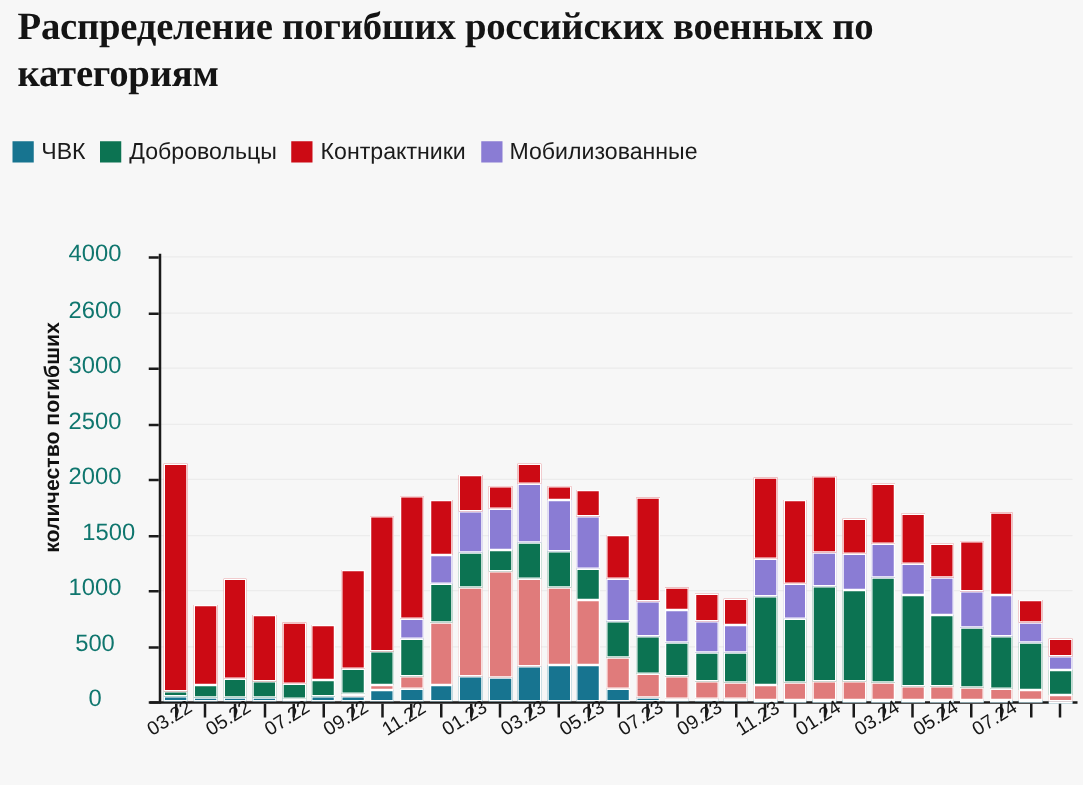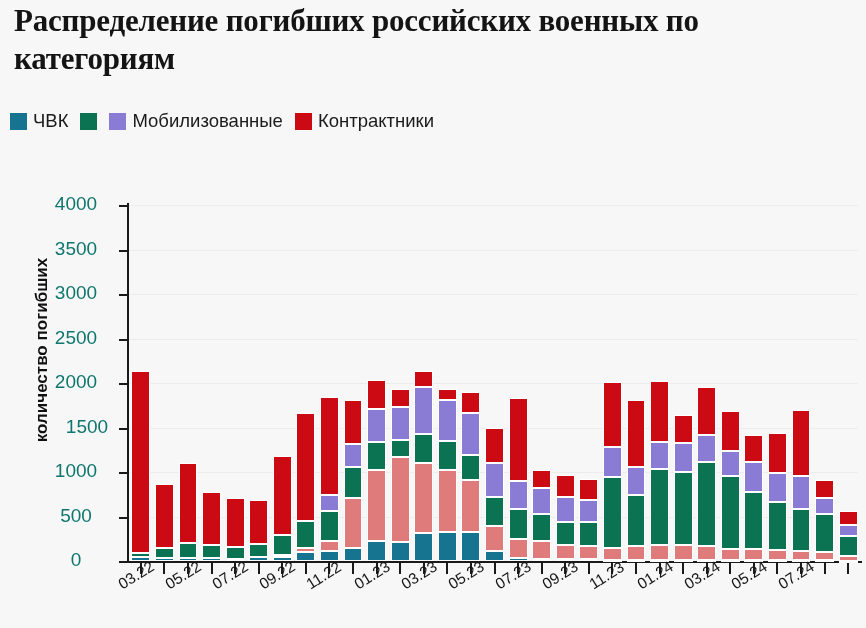--- a/index.html
+++ b/index.html
@@ -100,28 +100,29 @@
 
   <div class="title">Распределение погибших российских военных по категориям</div>
 
   <div class="legend" id="legend">
       <div class="legend-item">
         <span class="legend-swatch" style="background: rgb(23, 116, 144);"></span>
         <span class="legend-label">ЧВК</span>
       </div>
       <div class="legend-item">
         <span class="legend-swatch" style="background: rgb(12, 115, 82);"></span>
+        <span class="legend-label">Добровольцы</span>
+      </div>
+      <div class="legend-item">
+        <span class="legend-swatch" style="background: rgb(204, 10, 20);"></span>
+        <span class="legend-label">Контрактники</span>
       </div>
       <div class="legend-item">
         <span class="legend-swatch" style="background: rgb(138, 124, 212);"></span>
         <span class="legend-label">Мобилизованные</span>
-      </div>
-      <div class="legend-item">
-        <span class="legend-swatch" style="background: rgb(204, 10, 20);"></span>
-        <span class="legend-label">Контрактники</span>
       </div>
     </div>
 
   <div class="plot-wrap">
     <div class="ylabel">количество погибших</div>
     <div class="axis-area" id="grid">
         <div class="gridline" style="top: 311.5px;"></div>
         <div class="gridline" style="top: 267px;"></div>
         <div class="gridline" style="top: 222.5px;"></div>
         <div class="gridline" style="top: 178px;"></div>
@@ -141,21 +142,21 @@
         <div class="ylab" style="left: 40px; top: 460px;">1000</div>
         <div class="ytick" style="top: 427.5px;"></div>
         <div class="ylab" style="left: 40px; top: 415.5px; margin-left: 11px;">1500</div>
         <div class="ytick" style="top: 383px;"></div>
         <div class="ylab" style="left: 40px; top: 371px;">2000</div>
         <div class="ytick" style="top: 338.5px;"></div>
         <div class="ylab" style="left: 40px; top: 326.5px;">2500</div>
         <div class="ytick" style="top: 294px;"></div>
         <div class="ylab" style="left: 40px; top: 282px;">3000</div>
         <div class="ytick" style="top: 249.5px;"></div>
-        <div class="ylab" style="left: 40px; top: 237.5px;">3500</div>
+        <div class="ylab" style="left: 40px; top: 237.5px;">2600</div>
         <div class="ytick" style="top: 205px;"></div>
         <div class="ylab" style="left: 40px; top: 193px;">4000</div>
       </div>
     <div id="bars">
         <div class="bar-seg" title="03.22 · ЧВК · 40" style="left: 131.358px; top: 557.44px; width: 18.8645px; height: 3.56px; background: rgb(23, 116, 144);"></div>
         <div class="bar-seg" title="03.22 · Добровольцы · 55" style="left: 131.358px; top: 552.545px; width: 18.8645px; height: 4.895px; background: rgb(12, 115, 82);"></div>
         <div class="bar-seg" title="03.22 · Контрактники · 2035" style="left: 131.358px; top: 371.43px; width: 18.8645px; height: 181.115px; background: rgb(204, 10, 20);"></div>
         <div class="bar-seg" title="04.22 · ЧВК · 30" style="left: 154.939px; top: 558.33px; width: 18.8645px; height: 2.67px; background: rgb(23, 116, 144);"></div>
         <div class="bar-seg" title="04.22 · Добровольцы · 120" style="left: 154.939px; top: 547.65px; width: 18.8645px; height: 10.68px; background: rgb(12, 115, 82);"></div>
         <div class="bar-seg" title="04.22 · Контрактники · 710" style="left: 154.939px; top: 484.46px; width: 18.8645px; height: 63.19px; background: rgb(204, 10, 20);"></div>

